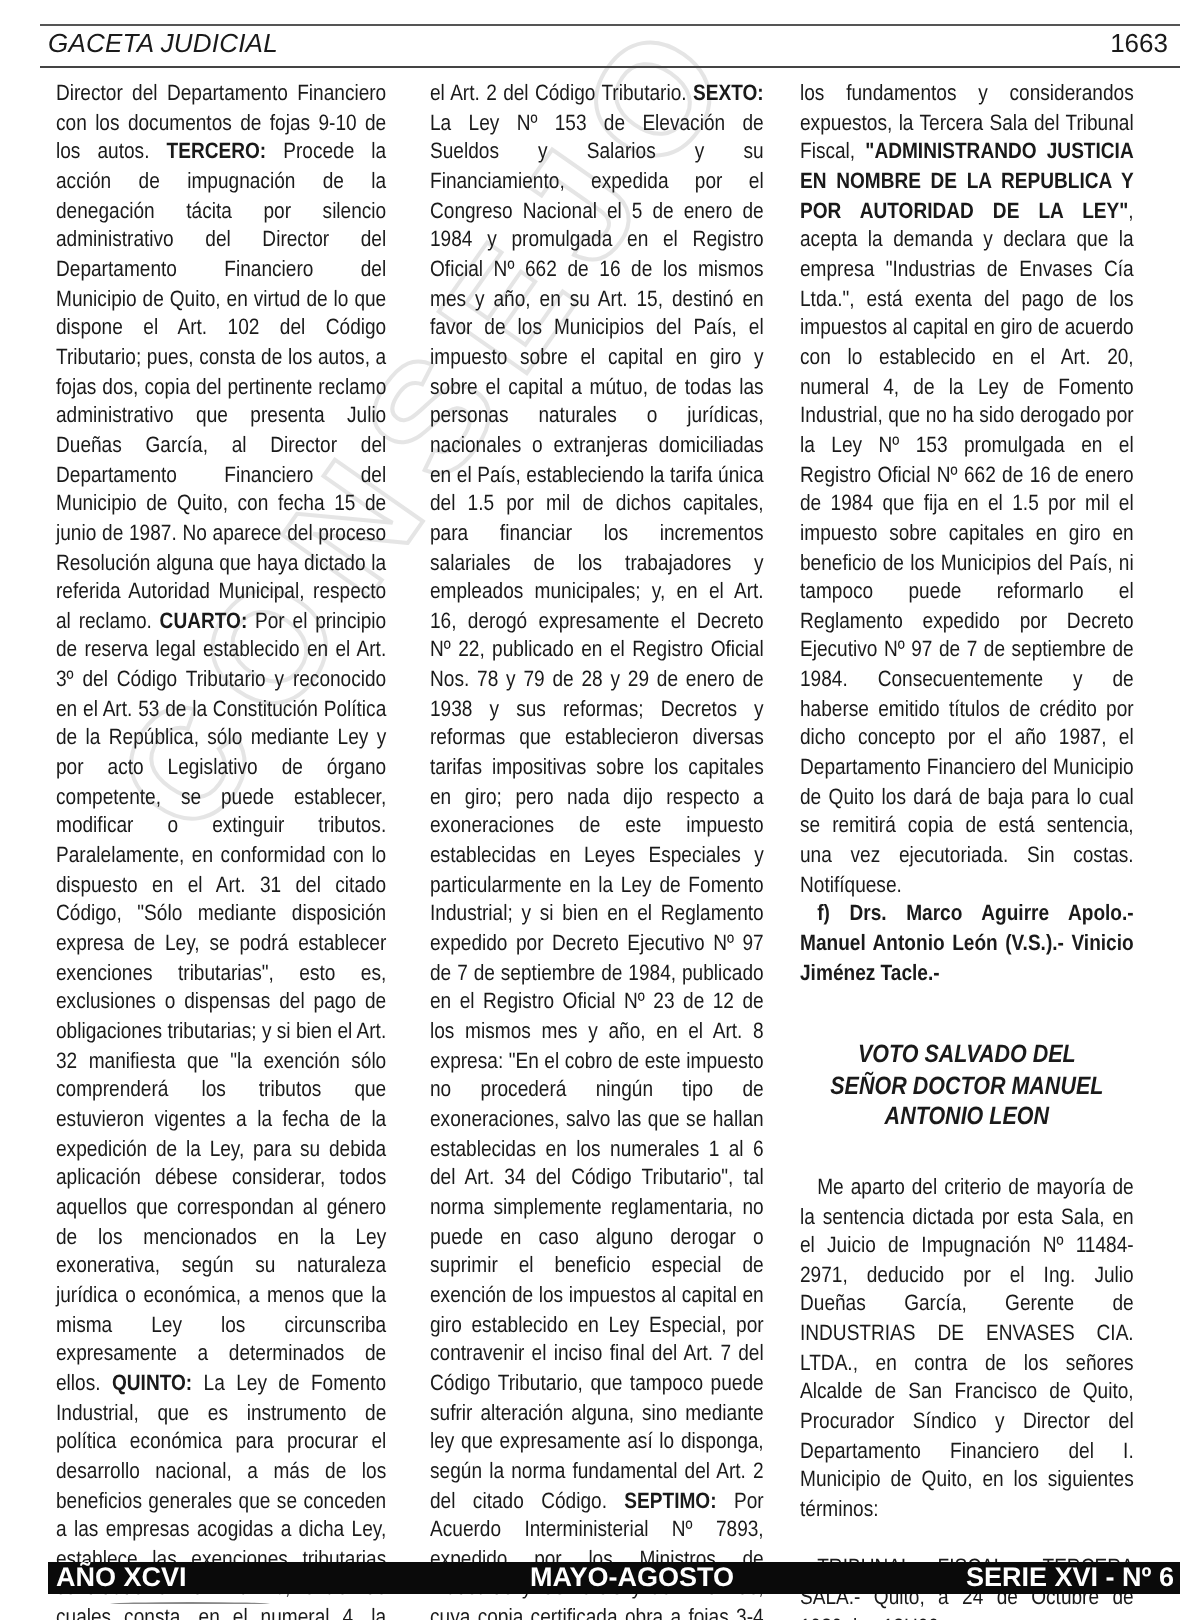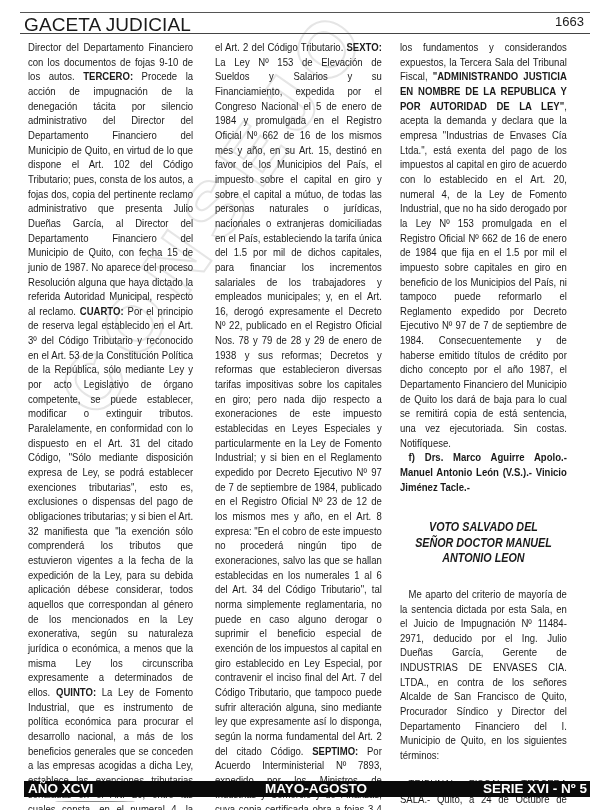--- a/index.html
+++ b/index.html
@@ -1,21 +1,21 @@
 <!DOCTYPE html>
 <html><head>
 <meta charset="utf-8">
 <style>
   html, body { margin: 0; padding: 0; background: #ffffff; }
   body { width: 600px; height: 810px; position: relative; overflow: hidden;
          font-family: "Liberation Sans Narrow", "Liberation Sans", sans-serif; color: #1a1a1a; }
   .header { position: absolute; left: 20px; top: 12px; width: 570px; height: 20px;
             border-top: 1px solid #555; border-bottom: 1px solid #444; }
-  .header .title { position: absolute; left: 4px; top: 1px; font-size: 19px; letter-spacing: 0.1px;
-                   font-family: "Liberation Sans", sans-serif; }
+  .header .title { position: absolute; left: 4px; top: 1px; font-size: 13px; letter-spacing: 0.1px;
+                   font-family: "Liberation Sans", sans-serif; font-style: italic; }
   .header .pageno { position: absolute; right: 6px; top: 1px; font-size: 13px; font-weight: normal;
                     font-family: "Liberation Sans", sans-serif; text-align: right; }
   .col { position: absolute; top: 40px; font-size: 11.1px; line-height: 14.65px;
          text-align: justify; font-family: "Liberation Sans", sans-serif;
          transform: scaleX(0.86); transform-origin: left top; }
   .col p { margin: 0; }
   .col1 { left: 28px; width: 192px; }
   .col2 { left: 215px; width: 194px; }
   .col3 { left: 400px; width: 194px; }
   .col .indent { text-indent: 10px; }
@@ -60,15 +60,15 @@
   <p class="vs-title"><span>VOTO SALVADO DEL</span><br><span>SEÑOR DOCTOR MANUEL</span><br><span>ANTONIO LEON</span></p>
   <p class="indent">Me aparto del criterio de mayoría de la sentencia dictada por esta Sala, en el Juicio de Impugnación Nº 11484-2971, deducido por el Ing. Julio Dueñas García, Gerente de INDUSTRIAS DE ENVASES CIA. LTDA., en contra de los señores Alcalde de San Francisco de Quito, Procurador Síndico y Director del Departamento Financiero del I. Municipio de Quito, en los siguientes términos:</p>
   <div class="gap"></div>
   <p class="indent">TRIBUNAL FISCAL.- TERCERA SALA.- Quito, a 24 de Octubre de 1989; las 12H00.-</p>
 
 </div>
 
 <div class="footer">
   <span class="left">AÑO XCVI</span>
   <span class="center">MAYO-AGOSTO</span>
-  <span class="right">SERIE XVI - Nº 5</span>
+  <span class="right">SERIE XVI - Nº 6</span>
 </div>
 <div class="stray"></div>
 
 </body></html>

